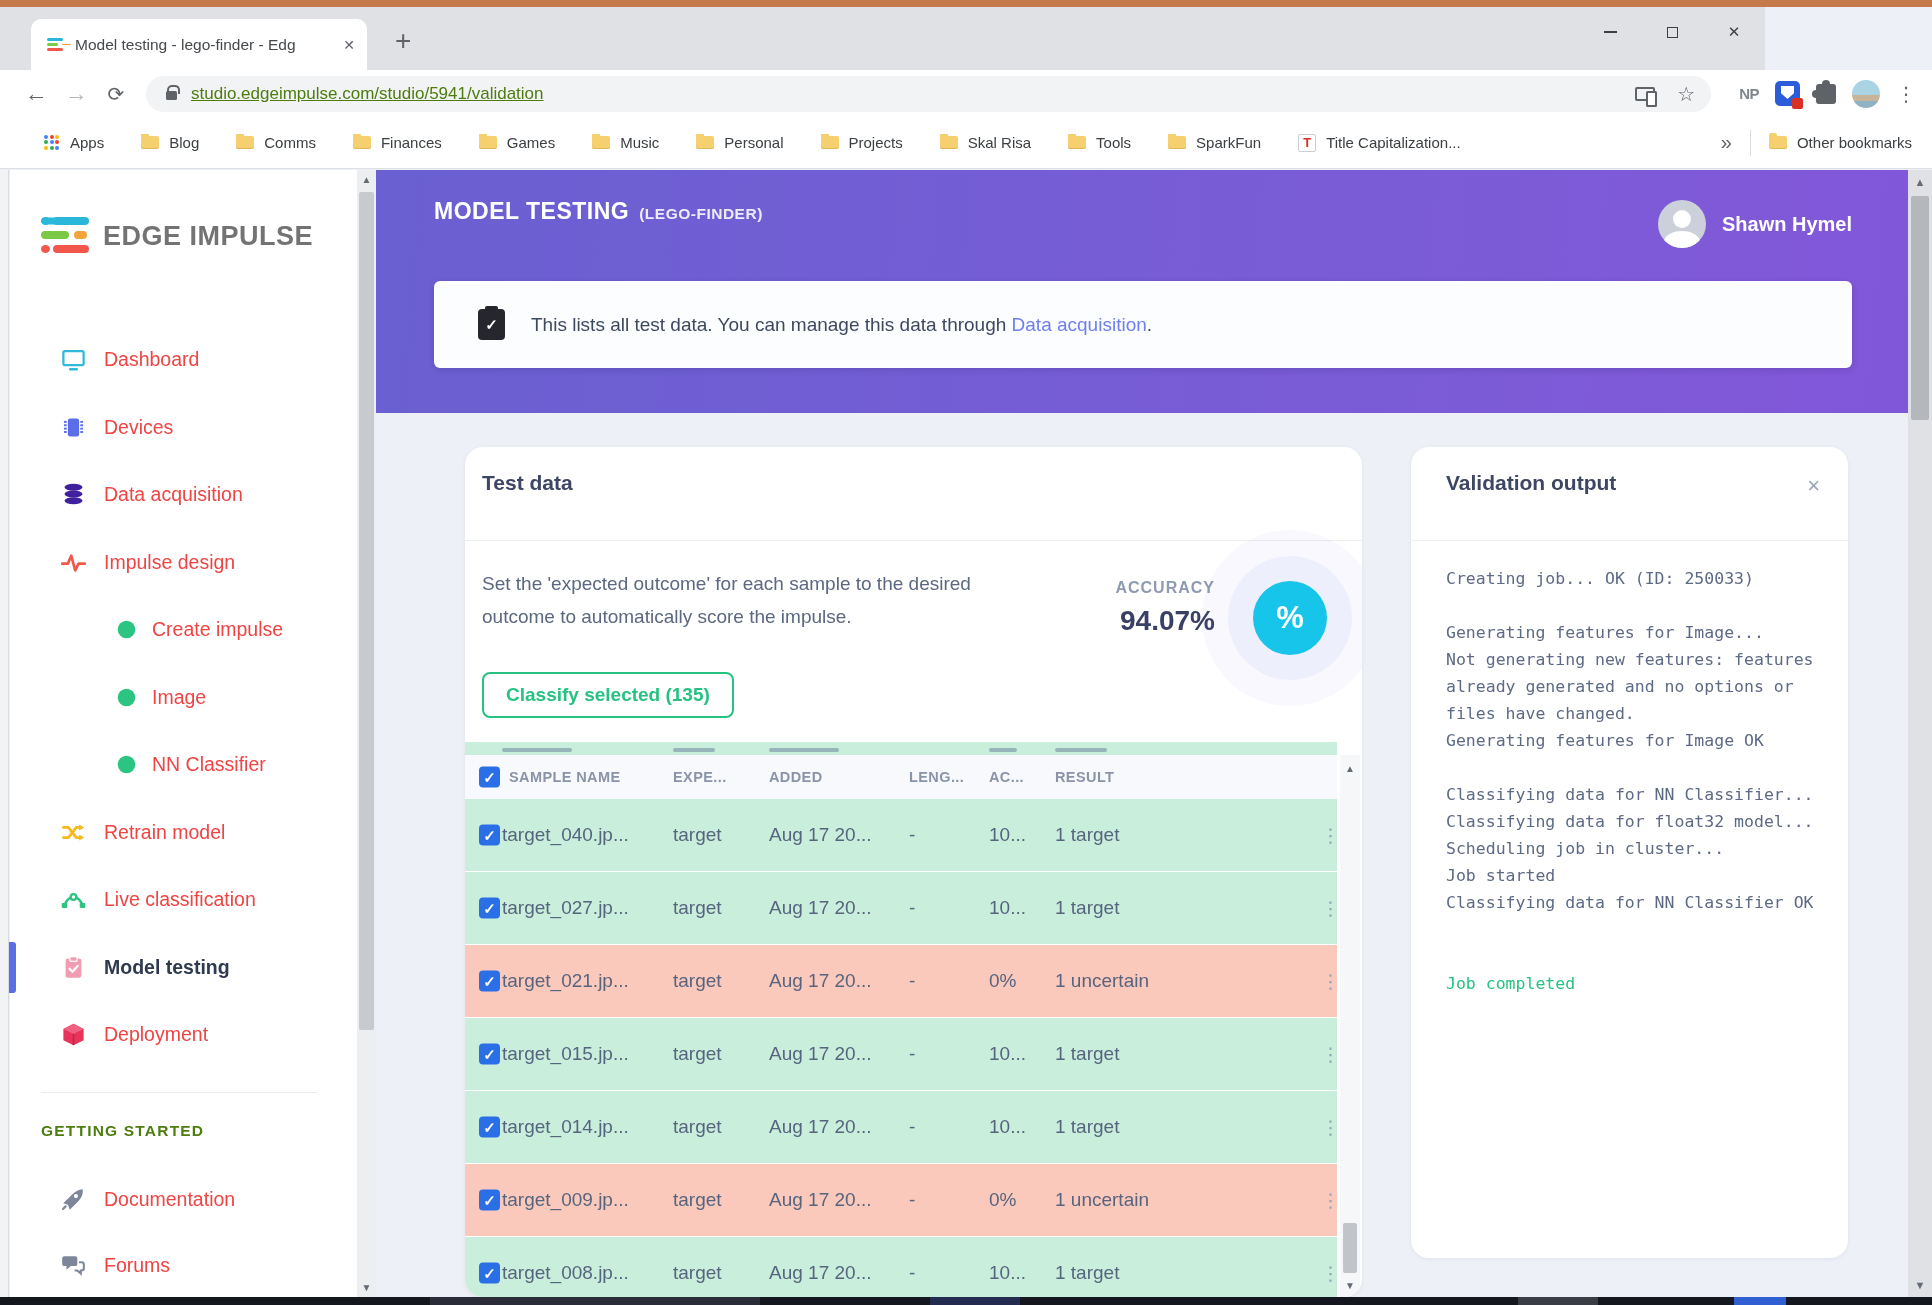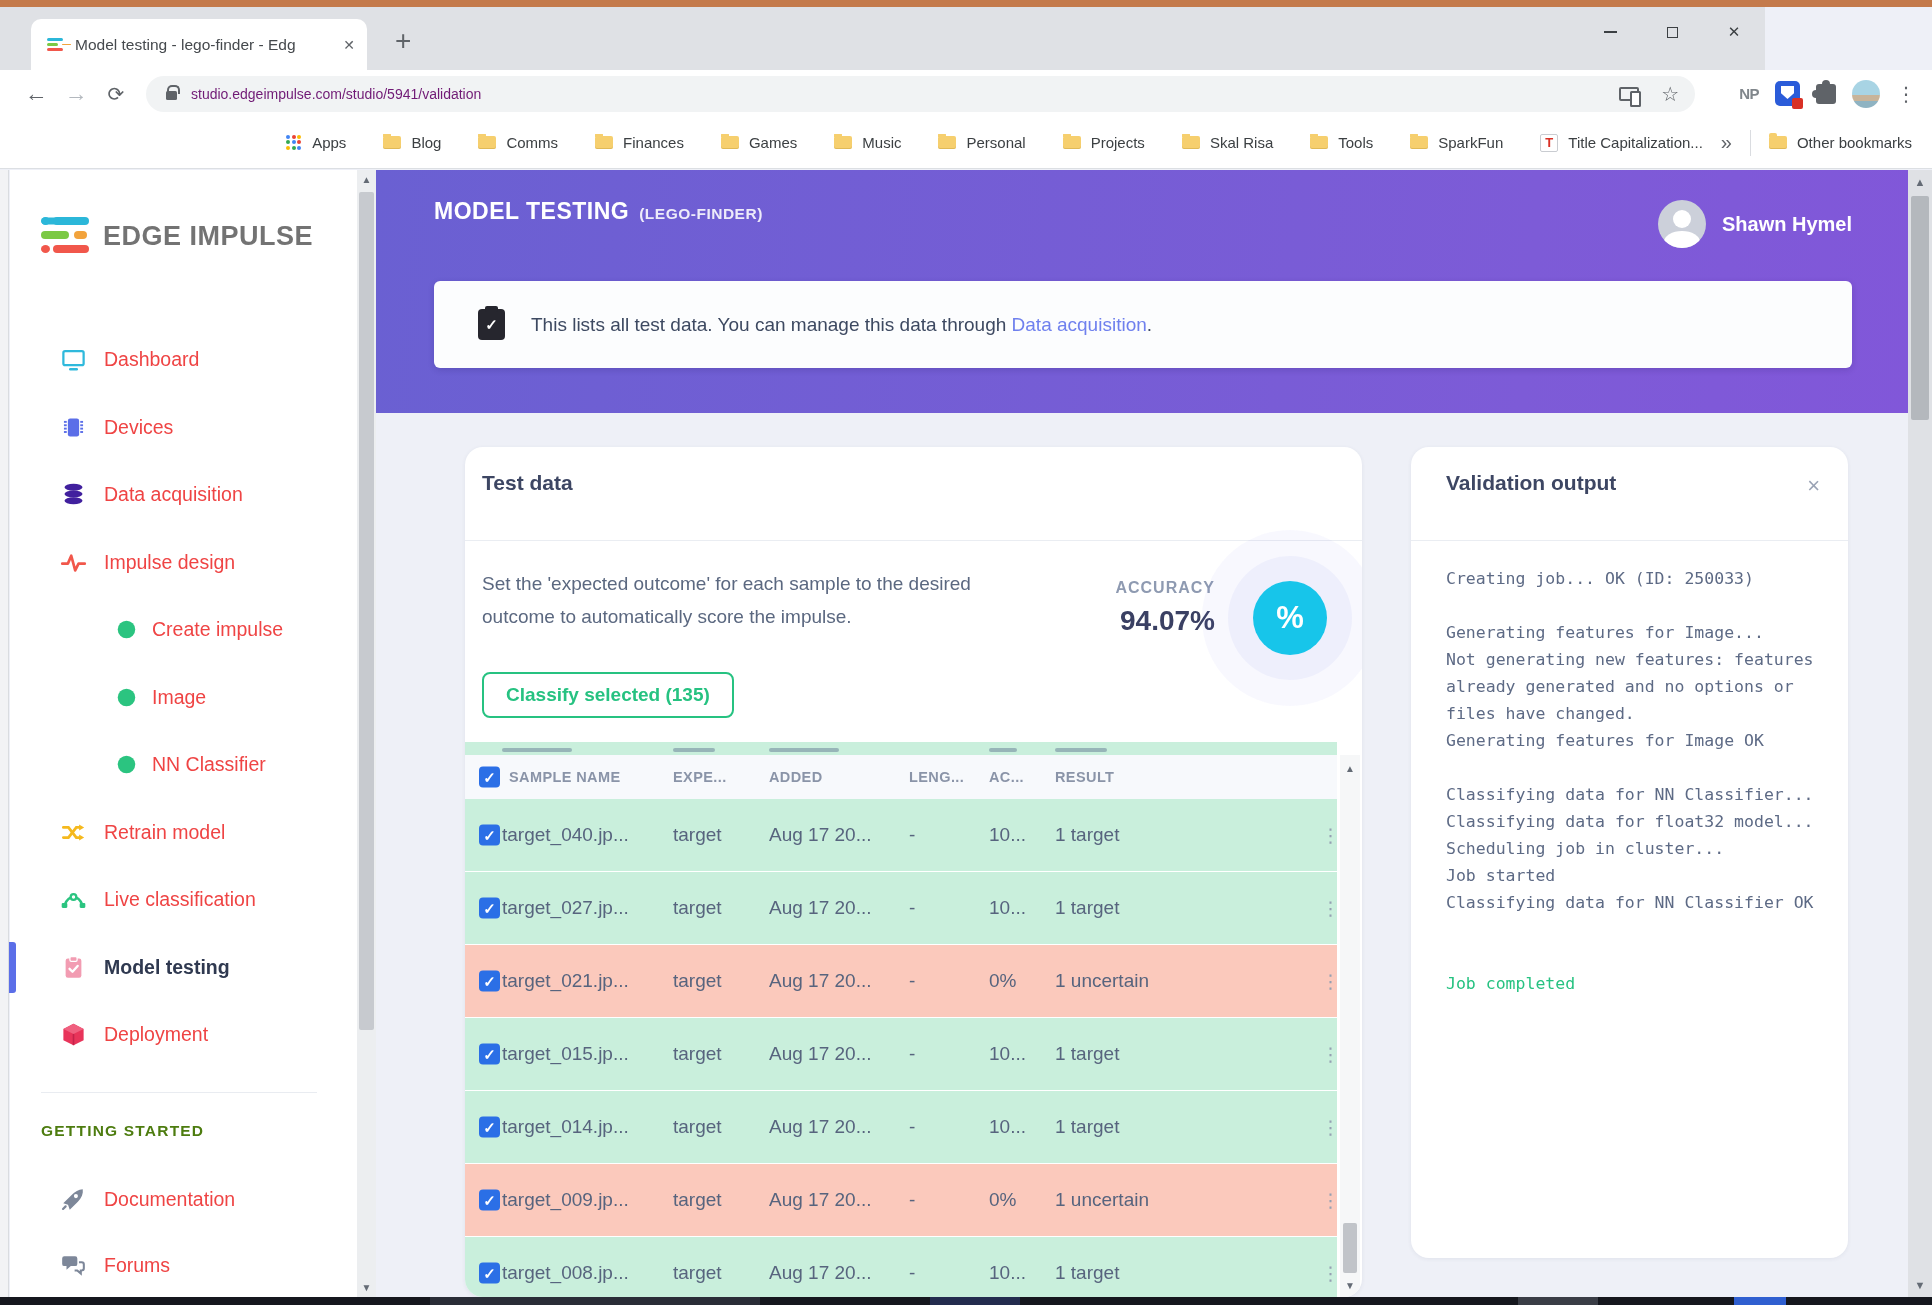--- a/index.html
+++ b/index.html
@@ -28,41 +28,41 @@
   .toolbar { position:absolute; left:0; top:70px; width:1932px; height:47px; background:#fff;
     display:flex; align-items:center; padding:0 16px; }
   .navic { width:40px; text-align:center; font-size:23px; color:#5f6368; }
   .navic.fwd { color:#b3b8be; }
   .navic.reload { font-size:20px; }
   .urlbar { flex:1; height:36px; background:#f1f3f4; border-radius:18px; margin:0 10px;
     display:flex; align-items:center; padding:0 16px; }
   .lock { width:11px; height:9px; background:#5f6368; border-radius:1.5px; position:relative; margin:4px 14px 0 4px; flex:none; }
   .lock::before { content:""; position:absolute; left:1.2px; top:-6px; width:8.5px; height:7px;
     border:2px solid #5f6368; border-bottom:none; border-radius:5px 5px 0 0; }
-  .url-text { font-size:14px; color:#701a75; }
+  .url-text { font-size:17px; color:#4d7c0f;text-decoration:underline; }
   .omni-right { margin-left:auto; display:flex; align-items:center; gap:22px; }
   .devcast { width:20px; height:14px; border:2px solid #5f6368; border-radius:2px; position:relative; }
   .devcast::after { content:""; position:absolute; right:-4px; top:2px; width:7px; height:12px;
     background:#fff; border:2px solid #5f6368; border-radius:1.5px; }
   .star { font-size:20px; color:#5f6368; }
-  .ext-np { font-size:15px; font-weight:700; color:#80868b; letter-spacing:-0.5px; margin-left:34px; }
+  .ext-np { font-size:15px; font-weight:700; color:#80868b; letter-spacing:-0.5px; margin-left:18px; }
   .ext-bw { width:25px; height:25px; background:#2b5cd9; border-radius:5px; position:relative; margin-left:16px; }
   .ext-bw::before { content:""; position:absolute; left:6px; top:5px; right:6px; bottom:7px;
     background:#fff; clip-path:polygon(0 0,100% 0,100% 55%,50% 100%,0 55%); }
   .ext-bw .bw-badge { position:absolute; right:-3px; bottom:-3px; width:11px; height:11px; background:#d93025; border-radius:2px; }
   .ext-puzzle { width:20px; height:20px; background:#5f6368; border-radius:3px; position:relative; margin-left:16px; }
   .ext-puzzle::before { content:""; position:absolute; left:6px; top:-4px; width:8px; height:8px; background:#5f6368; border-radius:50%; }
   .ext-puzzle::after { content:""; position:absolute; left:-4px; top:6px; width:8px; height:8px; background:#5f6368; border-radius:50%; }
   .profile-avatar { width:28px; height:28px; border-radius:50%; margin-left:16px;
     background:linear-gradient(180deg,#a8d4e4 0 55%, #c8b49a 55% 75%, #8fb3c2 75%); }
   .kebab { font-size:20px; color:#5f6368; margin-left:16px; }
 
   .bookmarks { position:absolute; left:0; top:117px; width:1932px; height:52px; background:#fff;
     border-bottom:1px solid #dcdfe3; display:flex; align-items:center; padding:0 20px 0 44px; }
-  .bm-items { display:flex; align-items:center; gap:37px; flex:1; overflow:hidden;justify-content:flex-end; }
+  .bm-items { display:flex; align-items:center; gap:37px; flex:1; overflow:hidden; }
   .bm { display:flex; align-items:center; gap:10px; white-space:nowrap; }
   .bm-label { font-size:15px; color:#3c4043; }
   .folder { width:18px; height:13px; background:#f6cf6e; border-radius:2px; position:relative;
     box-shadow:inset 0 -1px 0 rgba(160,120,20,.25); flex:none; }
   .folder::before { content:""; position:absolute; left:0; top:-3px; width:8px; height:4px; background:#f6cf6e; border-radius:2px 2px 0 0; }
   .apps-grid { width:16px; height:16px; display:grid; grid-template-columns:repeat(3,4px); grid-template-rows:repeat(3,4px); gap:1.5px; }
   .apps-grid i { border-radius:50%; }
   .tcap { width:18px; height:18px; background:#fff; border:1px solid #c9ccd1; border-radius:2px;
     color:#d93025; font-size:13px; font-weight:700; display:flex; align-items:center; justify-content:center; }
   .bm-overflow { font-size:20px; color:#5f6368; margin:0 18px; }

